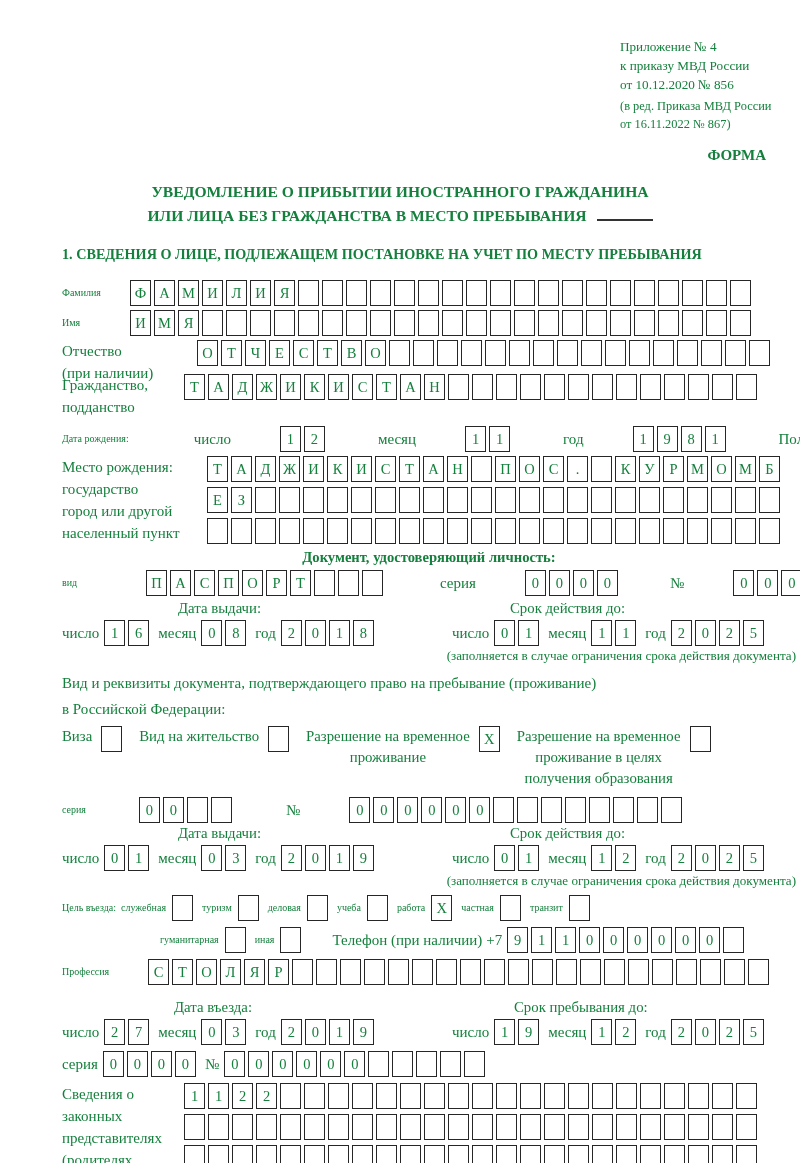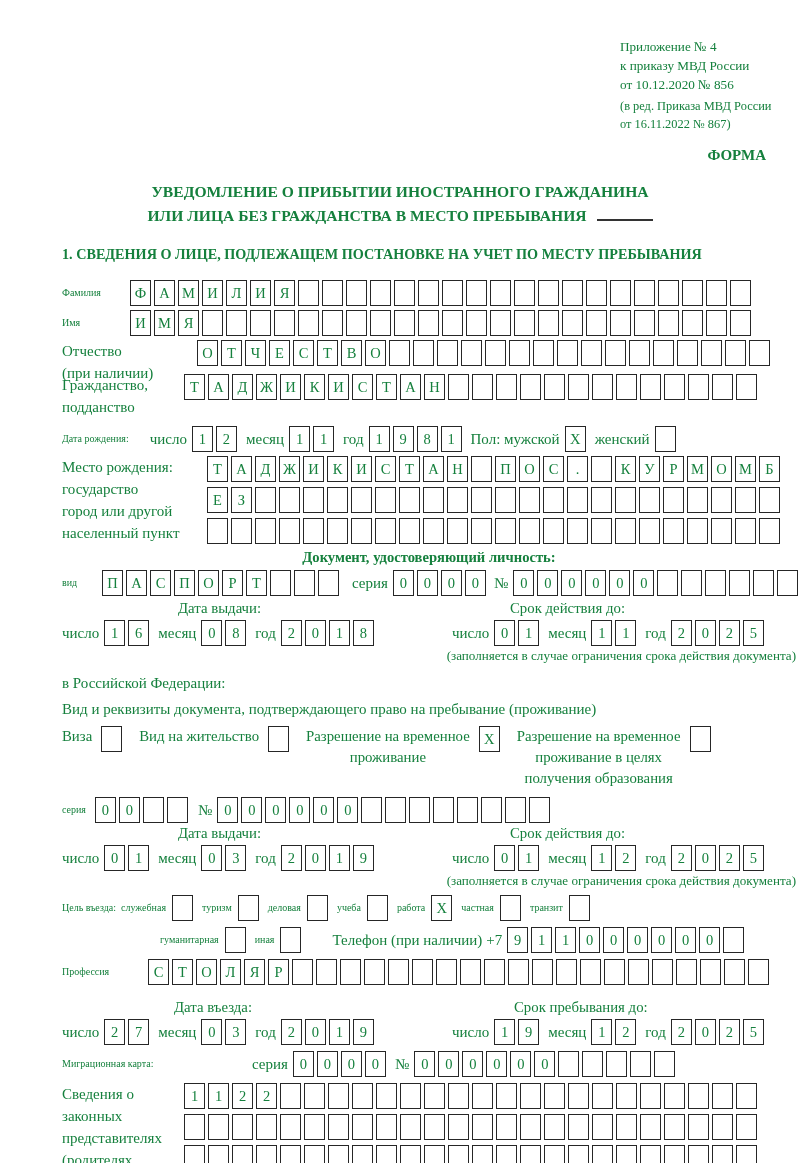--- a/index.html
+++ b/index.html
@@ -11,21 +11,21 @@
   .annex { position:absolute; left:620px; top:37px; font-size:13.2px; line-height:1.45; }
   .annex-note { margin-top:4px; font-size:12.4px; line-height:1.45; }
   .forma { position:absolute; right:34px; top:147px; font-weight:bold; font-size:15px; }
   .title { position:absolute; left:0; right:0; top:180px; text-align:center; font-weight:bold; font-size:15.6px; line-height:1.55; }
   .uline { display:inline-block; width:56px; height:13px; border-bottom:2.5px solid #333; margin-left:10px; }
   .section1 { position:absolute; left:62px; top:246px; font-weight:bold; font-size:14.2px; }
 
   .body { position:absolute; left:62px; top:280px; width:734px; }
 
   .frow { display:flex; align-items:flex-start; margin-bottom:4px; }
-  .vcenter { align-items:center; }
+  .vcenter { align-items:center;gap:44px; }
   .cells { display:inline-flex; gap:3px; flex:0 0 auto; }
   .cell {
     width:21px; height:26px; box-sizing:border-box; border:1.5px solid #262626;
     display:inline-flex; align-items:center; justify-content:center;
     font-size:14.5px; background:#fff; flex:0 0 auto;
   }
   .lbl { font-size:10px; line-height:26px; flex:0 0 auto; }
   .mlabel { font-size:15px; line-height:22px; flex:0 0 auto; }
   .mlabel span { display:block; }
   .dl { font-size:15px; line-height:26px; margin:0 5px 0 9px; flex:0 0 auto; }
@@ -422,22 +422,22 @@
         <span class="cells">
             <span class="cell">2</span>
             <span class="cell">0</span>
             <span class="cell">2</span>
             <span class="cell">5</span>
           </span>
       </span>
     </div>
     <div class="limit-note">(заполняется в случае ограничения срока действия документа)</div>
 
+    <div class="para">Вид и реквизиты документа, подтверждающего право на пребывание (проживание)</div>
     <div class="para">в Российской Федерации:</div>
-    <div class="para">Вид и реквизиты документа, подтверждающего право на пребывание (проживание)</div>
 
     <div class="permits">
       <span class="permit">
         <span class="plabel">
             <span>Виза</span>
           </span>
         <span class="cells">
             <span class="cell"></span>
           </span>
       </span>
@@ -689,21 +689,20 @@
         <span class="cells">
             <span class="cell">2</span>
             <span class="cell">0</span>
             <span class="cell">2</span>
             <span class="cell">5</span>
           </span>
       </span>
     </div>
 
     <div class="migrow">
-      <span class="lbl mig-lbl">Миграционная карта:</span>
       <span class="dl" style="margin-left:0;">серия</span>
       <span class="cells">
           <span class="cell">0</span>
           <span class="cell">0</span>
           <span class="cell">0</span>
           <span class="cell">0</span>
         </span>
       <span class="dl">№</span>
       <span class="cells">
           <span class="cell">0</span>

